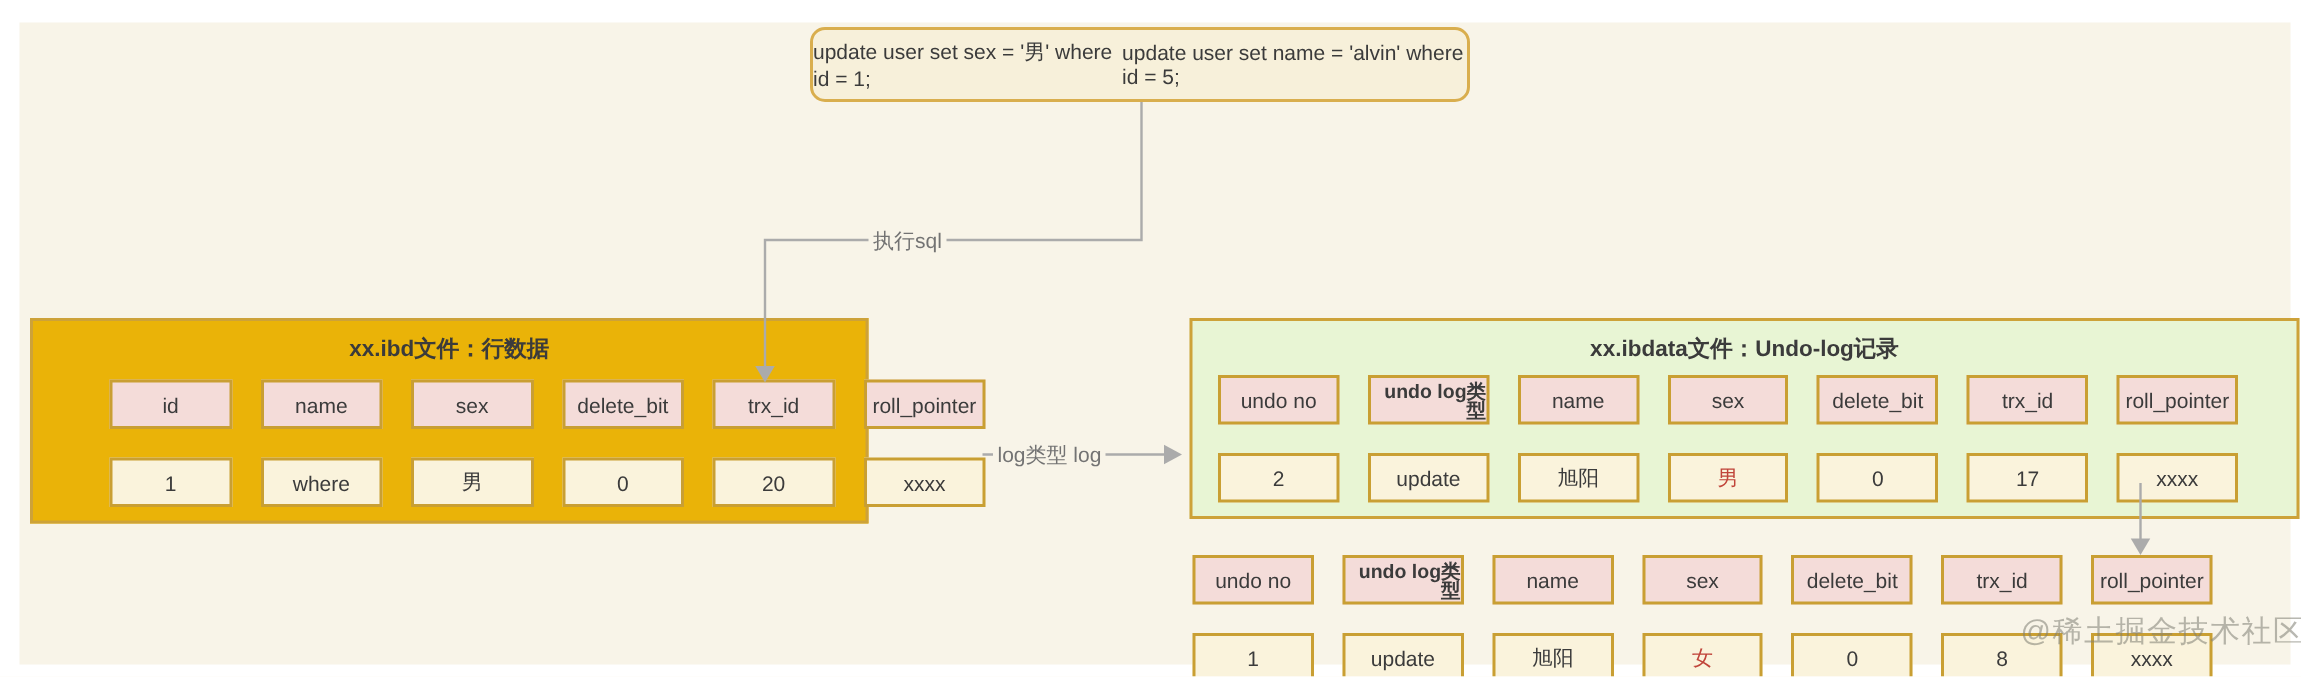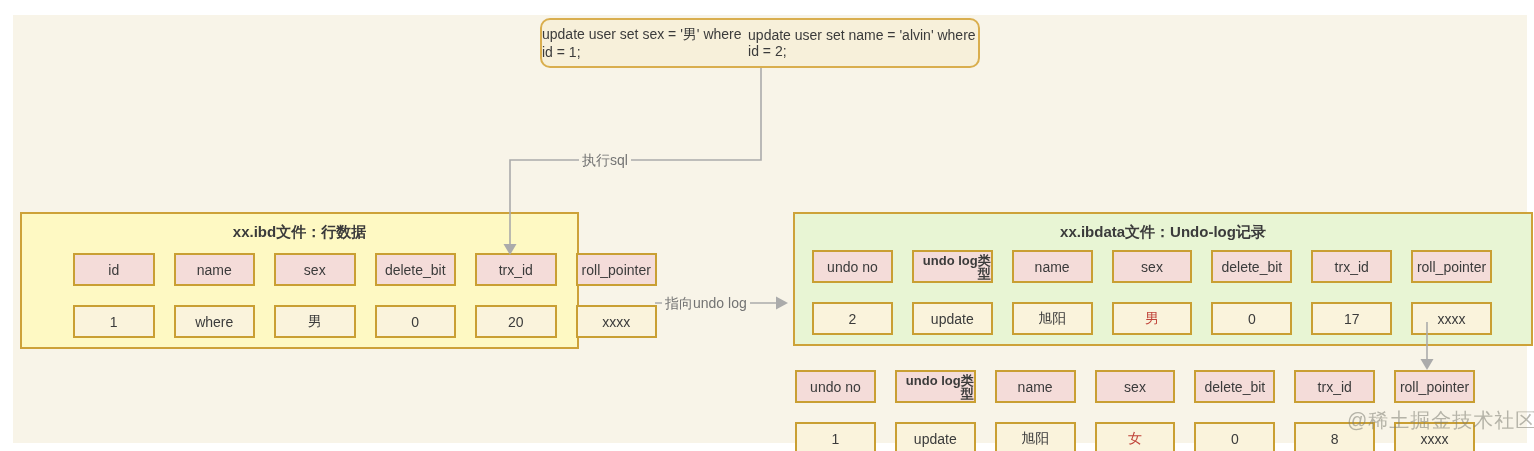--- a/index.html
+++ b/index.html
@@ -8,21 +8,21 @@
   .canvas { position:absolute; left:13px; top:15px; width:1514px; height:428px; background:#f8f4e8; }
 
   
   .sql-box { position:absolute; left:540px; top:18px; width:440px; height:50px;
     background:#f7f0da; border:2px solid #d9ae4e; border-radius:10px;
     display:flex; flex-direction:row; justify-content:space-evenly; align-items:center;
     font-size:14px; color:#3b3b3b; z-index:2; box-sizing:border-box; }
 
   
   .panel { position:absolute; border:2px solid #cda239; box-sizing:border-box; z-index:1; }
-  .panel-ibd { left:20px; top:212px; width:559px; height:137px; background:#fef9c3; }
+  .panel-ibd { left:20px; top:212px; width:559px; height:137px; background:#eab308; }
   .panel-ibdata { left:778px; top:212px; width:740px; height:134px; background:#e8f5d4;margin-left:15px; }
   .panel-title { text-align:center; font-weight:bold; font-size:15px; color:#3b3b3b; margin-top:9px; }
 
   
   .tbl { position:absolute; display:grid; column-gap:5px; row-gap:3px; z-index:2;gap:19px; }
   .tbl-ibd { left:51px; top:39px; width:584px; grid-template-columns:repeat(6,1fr); }
   .tbl-undo1 { left:17px; top:36px; width:680px; grid-template-columns:repeat(7,1fr); }
   .tbl-undo2 { left:795px; top:370px; width:680px; grid-template-columns:repeat(7,1fr); }
   .cell { border:2px solid #c99f33; height:33px; box-sizing:border-box;
     display:flex; align-items:center; justify-content:center;
@@ -42,21 +42,21 @@
     color:rgba(125,125,115,0.55); z-index:6; letter-spacing:1px; white-space:nowrap; }
 </style>
 </head>
 <body>
 
 <div id="app">
   <div class="canvas"></div>
 
   <div class="sql-box">
     <div>update user set sex = '男' where id = 1;</div>
-    <div>update user set name = 'alvin' where id = 2;</div>
+    <div>update user set name = 'alvin' where id = 5;</div>
   </div>
 
   <div class="panel panel-ibd">
     <div class="panel-title">xx.ibd文件：行数据</div>
     <div class="tbl tbl-ibd">
       <div class="cell hcell">id</div>
       <div class="cell hcell">name</div>
       <div class="cell hcell">sex</div>
       <div class="cell hcell">delete_bit</div>
       <div class="cell hcell">trx_id</div>
@@ -118,16 +118,16 @@
       <path d="M1427,322 L1427,361"></path>
     </g>
     <g fill="#ababab" stroke="none">
       <polygon points="503.5,244 516.5,244 510,255"></polygon>
       <polygon points="776,296.5 776,309.5 788,303"></polygon>
       <polygon points="1420.5,359 1433.5,359 1427,370"></polygon>
     </g>
   </svg>
 
   <div class="line-label label-exec">执行sql</div>
-  <div class="line-label label-point">指向undo log</div>
+  <div class="line-label label-point">log类型 log</div>
 
   <div class="watermark">@稀土掘金技术社区</div>
 </div>
 
 </body></html>

